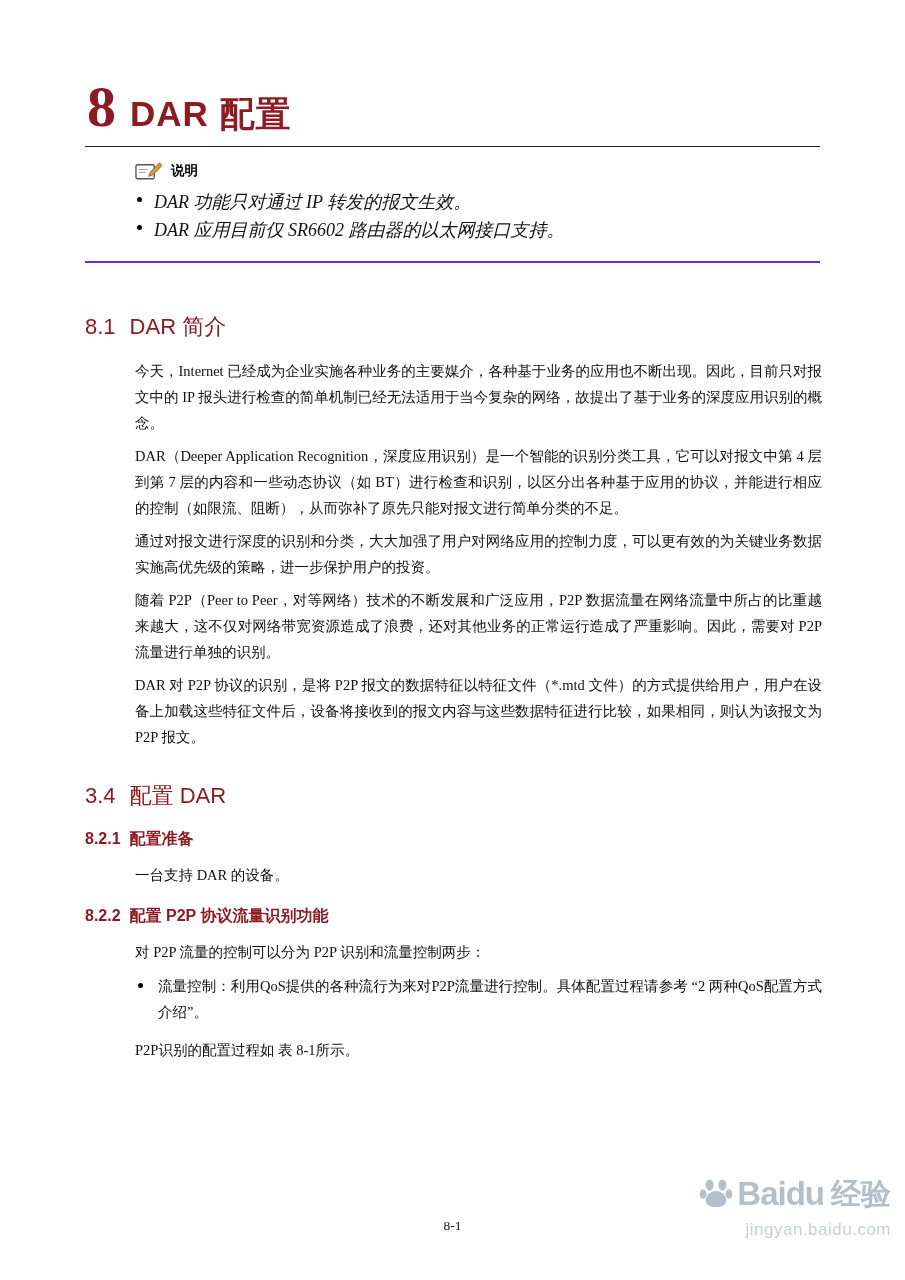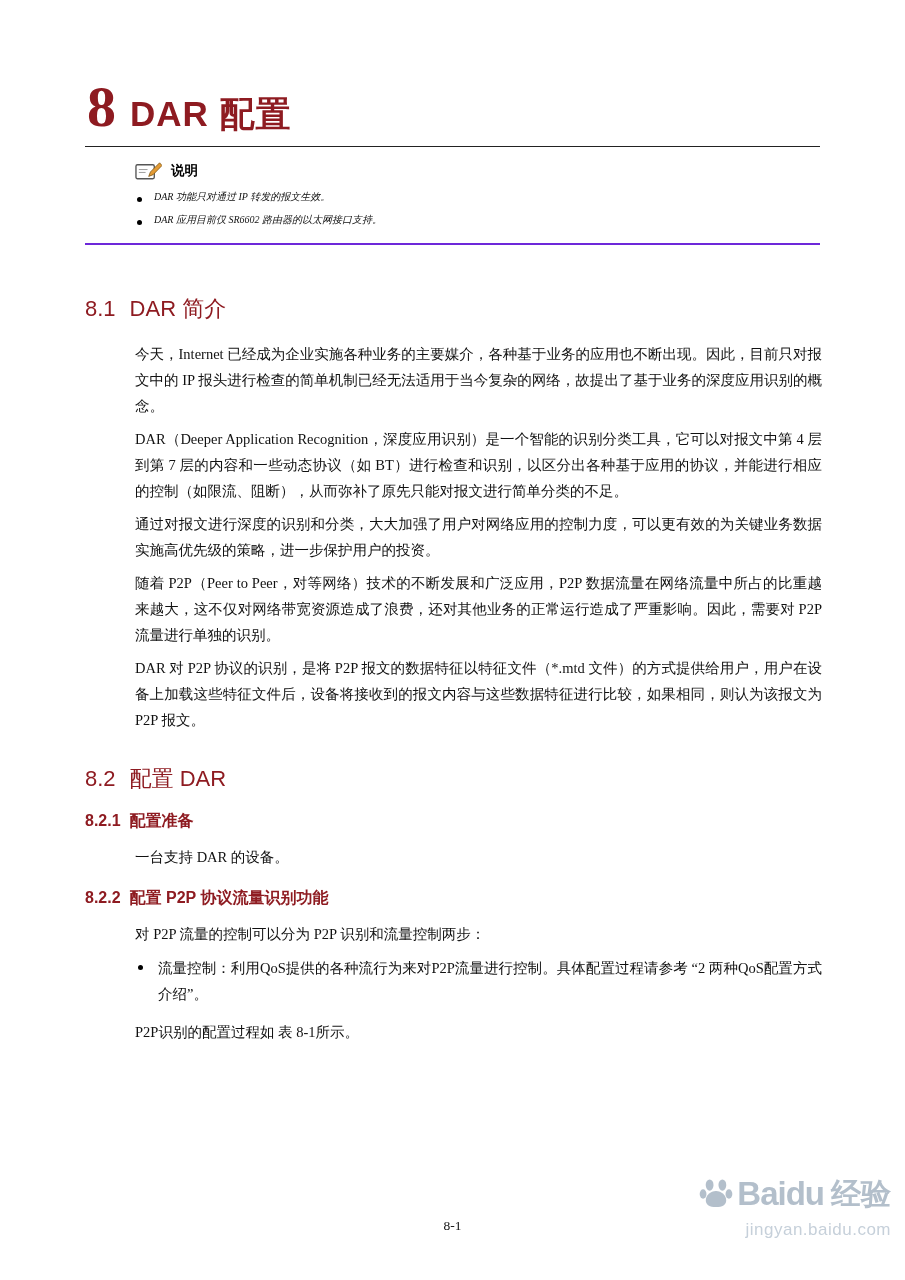--- a/index.html
+++ b/index.html
@@ -45,23 +45,22 @@
   }
   .note-header{display:flex;align-items:center;gap:9px;}
   .note-icon svg{display:block;}
   .note-label{
     font-family:"Liberation Sans",sans-serif;
     font-weight:bold;font-size:13.5px;color:#000;
   }
   .note-list{list-style:none;margin-top:8px;}
   .note-item{
     display:flex;align-items:flex-start;
-    margin-top:7px;
     font-style:italic;
-    font-size:10px;line-height:1.55;
+    font-size:18px;line-height:1.55;
     font-family:"Liberation Serif",serif;
   }
   .bullet-dot{
     width:5px;height:5px;border-radius:50%;
     background:#000;flex:0 0 auto;
     margin:8px 12px 0 2px;
   }
   
   .section-h2{
     margin:32px 85px 17px;
@@ -168,21 +167,21 @@
       <p class="para">今天，Internet 已经成为企业实施各种业务的主要媒介，各种基于业务的应用也不断出现。因此，目前只对报文中的 IP 报头进行检查的简单机制已经无法适用于当今复杂的网络，故提出了基于业务的深度应用识别的概念。</p>
       <p class="para">DAR（Deeper Application Recognition，深度应用识别）是一个智能的识别分类工具，它可以对报文中第 4 层到第 7 层的内容和一些动态协议（如 BT）进行检查和识别，以区分出各种基于应用的协议，并能进行相应的控制（如限流、阻断），从而弥补了原先只能对报文进行简单分类的不足。</p>
       <p class="para">通过对报文进行深度的识别和分类，大大加强了用户对网络应用的控制力度，可以更有效的为关键业务数据实施高优先级的策略，进一步保护用户的投资。</p>
       <p class="para">随着 P2P（Peer to Peer，对等网络）技术的不断发展和广泛应用，P2P 数据流量在网络流量中所占的比重越来越大，这不仅对网络带宽资源造成了浪费，还对其他业务的正常运行造成了严重影响。因此，需要对 P2P 流量进行单独的识别。</p>
       <p class="para">DAR 对 P2P 协议的识别，是将 P2P 报文的数据特征以特征文件（*.mtd 文件）的方式提供给用户，用户在设备上加载这些特征文件后，设备将接收到的报文内容与这些数据特征进行比较，如果相同，则认为该报文为 P2P 报文。</p>
     </div>
   </section>
 
   <section>
     <h2 class="section-h2">
-      <span class="sec-num">8.2</span>
+      <span class="sec-num">3.4</span>
       <span class="sec-title">配置 DAR</span>
     </h2>
 
     <h3 class="section-h3">
       <span class="sec-num">8.2.1</span>
       <span class="sec-title">配置准备</span>
     </h3>
     <div class="body-block">
       <p class="para">一台支持 DAR 的设备。</p>
     </div>

